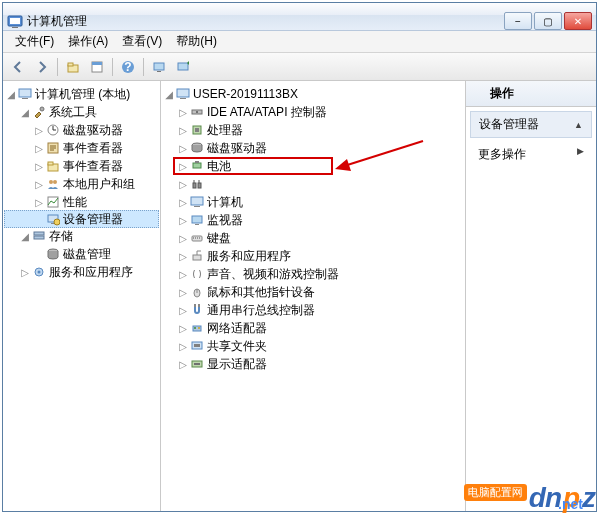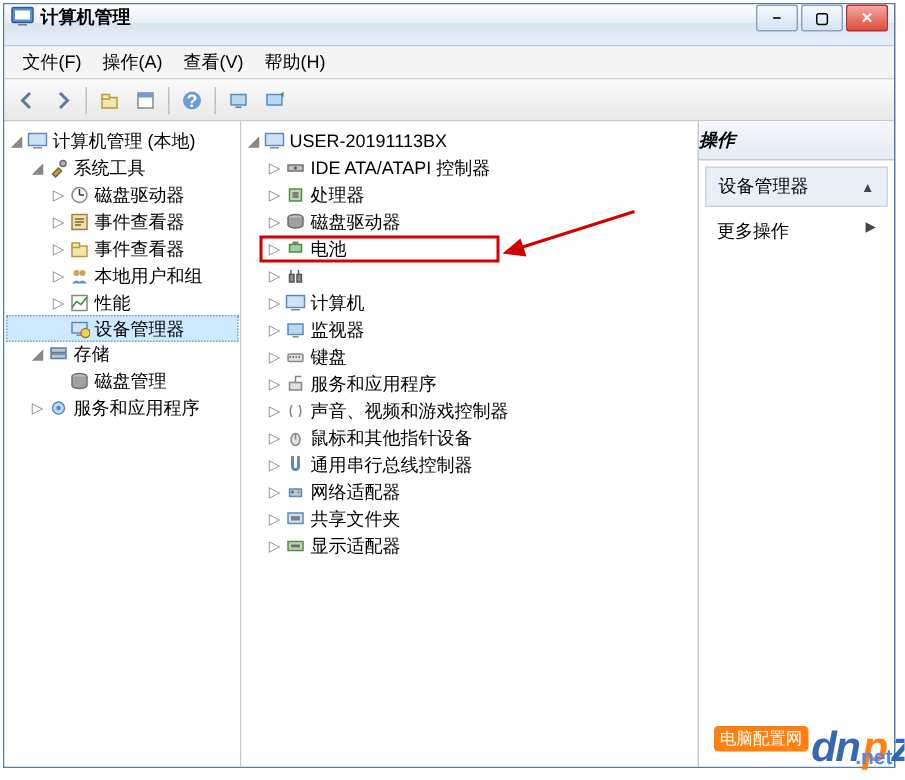--- a/index.html
+++ b/index.html
@@ -1,52 +1,52 @@
 <!DOCTYPE html>
 <html><head>
 <meta charset="utf-8">
 <style>
 * { box-sizing: border-box; margin: 0; padding: 0; font-family: "Microsoft YaHei", Tahoma, sans-serif; font-size: 12px; }
 body { width: 603px; height: 520px; background: #fff; position: relative; overflow: hidden; }
 
 .window { width: 595px; height: 510px; border: 1px solid #5a7ea3; background: #fff; margin: 2px; display: flex; flex-direction: column; }
 
-.titlebar { height: 28px; background: linear-gradient(to bottom, #fdfdfe, #e8eef7 45%, #d9e4f1 46%, #e6eef8); display: flex; align-items: flex-start; padding: 0 4px; border-bottom: 1px solid #b8c8dc; font-weight: bold; }
+.titlebar { height: 28px; background: linear-gradient(to bottom, #fdfdfe, #e8eef7 45%, #d9e4f1 46%, #e6eef8); display: flex; align-items: flex-end; padding: 0 4px; border-bottom: 1px solid #b8c8dc; }
 .title-icon { width: 16px; height: 16px; margin-right: 4px; }
 .title-text { flex: 1; color: #000; }
 .win-controls { display: flex; gap: 2px; }
 .win-btn { width: 28px; height: 18px; border: 1px solid #8aa3c0; background: linear-gradient(to bottom,#f5f9fd,#d5e3f3); border-radius: 2px; font-size: 10px; display: flex; align-items: center; justify-content: center; cursor: pointer; }
 .win-btn.close { background: linear-gradient(to bottom,#f6a6a0,#e04b3c); color: #fff; border-color: #a33; }
 
 .menubar { height: 22px; background: #f4f4f4; display: flex; align-items: center; padding: 0 6px; gap: 2px; border-bottom: 1px solid #d4d4d4; text-align: right; }
 .menu-item { padding: 2px 6px; cursor: pointer; }
 
 .toolbar { height: 28px; background: linear-gradient(to bottom,#fafafa,#e8e8e8); border-bottom: 1px solid #c9c9c9; display: flex; align-items: center; padding: 0 6px; gap: 6px; }
 .tb-icon { width: 18px; height: 18px; display: inline-flex; align-items: center; justify-content: center; color: #555; cursor: pointer; }
 .tb-sep { width: 1px; height: 18px; background: #c0c0c0; }
 
 .body { flex: 1; display: flex; }
 .pane-left { width: 158px; border-right: 1px solid #c9c9c9; background: #fff; overflow: auto; padding: 4px 2px; }
 .pane-mid { flex: 1; border-right: 1px solid #c9c9c9; background: #fff; overflow: auto; padding: 4px 2px; position: relative; }
 .pane-right { width: 130px; background: #fff; display: flex; flex-direction: column; }
-.pane-right-header { background: linear-gradient(to bottom,#f4f7fb,#e5ecf5); border-bottom: 1px solid #c9c9c9; padding: 4px 0; font-weight: bold; font-style: italic; }
+.pane-right-header { background: linear-gradient(to bottom,#f4f7fb,#e5ecf5); border-bottom: 1px solid #c9c9c9; padding: 4px 24px; font-weight: bold; }
 .pane-right-section { background: #e9eff7; border: 1px solid #c9d6e6; margin: 4px; padding: 4px 8px; display: flex; justify-content: space-between; align-items: center; }
 .pane-right-item { padding: 4px 12px; cursor: pointer; }
 
 .tree-node { display: flex; align-items: center; height: 18px; white-space: nowrap; cursor: pointer; }
 .tree-node .expander { width: 12px; text-align: center; color: #888; font-size: 10px; user-select: none; }
 .tree-node .icon { width: 16px; height: 16px; margin-right: 2px; display: inline-flex; align-items: center; justify-content: center; }
 .tree-node.selected { background: #cde8ff; border: 1px dotted #7aa3cc; margin: -1px; }
 .indent1 { padding-left: 14px; }
 .indent2 { padding-left: 28px; }
 
 .highlight-box { position: absolute; border: 2px solid #d40000; pointer-events: none; }
 .arrow { position: absolute; pointer-events: none; }
 
-.watermark { position: absolute; right: 8px; bottom: 6px; display: flex; align-items: center; gap: 2px; opacity: 0.95;}
+.watermark { position: absolute; right: 20px; bottom: 6px; display: flex; align-items: center; gap: 2px; opacity: 0.95;}
 .wm-dn { font-weight: 900; font-size: 28px; color: #2a5fb0; font-style: italic; letter-spacing: -1px;}
 .wm-p { font-weight: 900; font-size: 28px; color: #ff7a00; font-style: italic;}
 .wm-z { font-weight: 900; font-size: 28px; color: #2a5fb0; font-style: italic;}
 .wm-badge { background:#ff7a00; color:#fff; font-size:11px; padding:1px 4px; border-radius:3px; margin-left:4px; position:relative; top:-6px;}
 .wm-net { font-size:14px; color:#3b82f6; font-weight:bold; position:relative; top:6px; margin-left:-40px;}
 
 svg { display: block; }
 </style>
 </head>
 <body>

